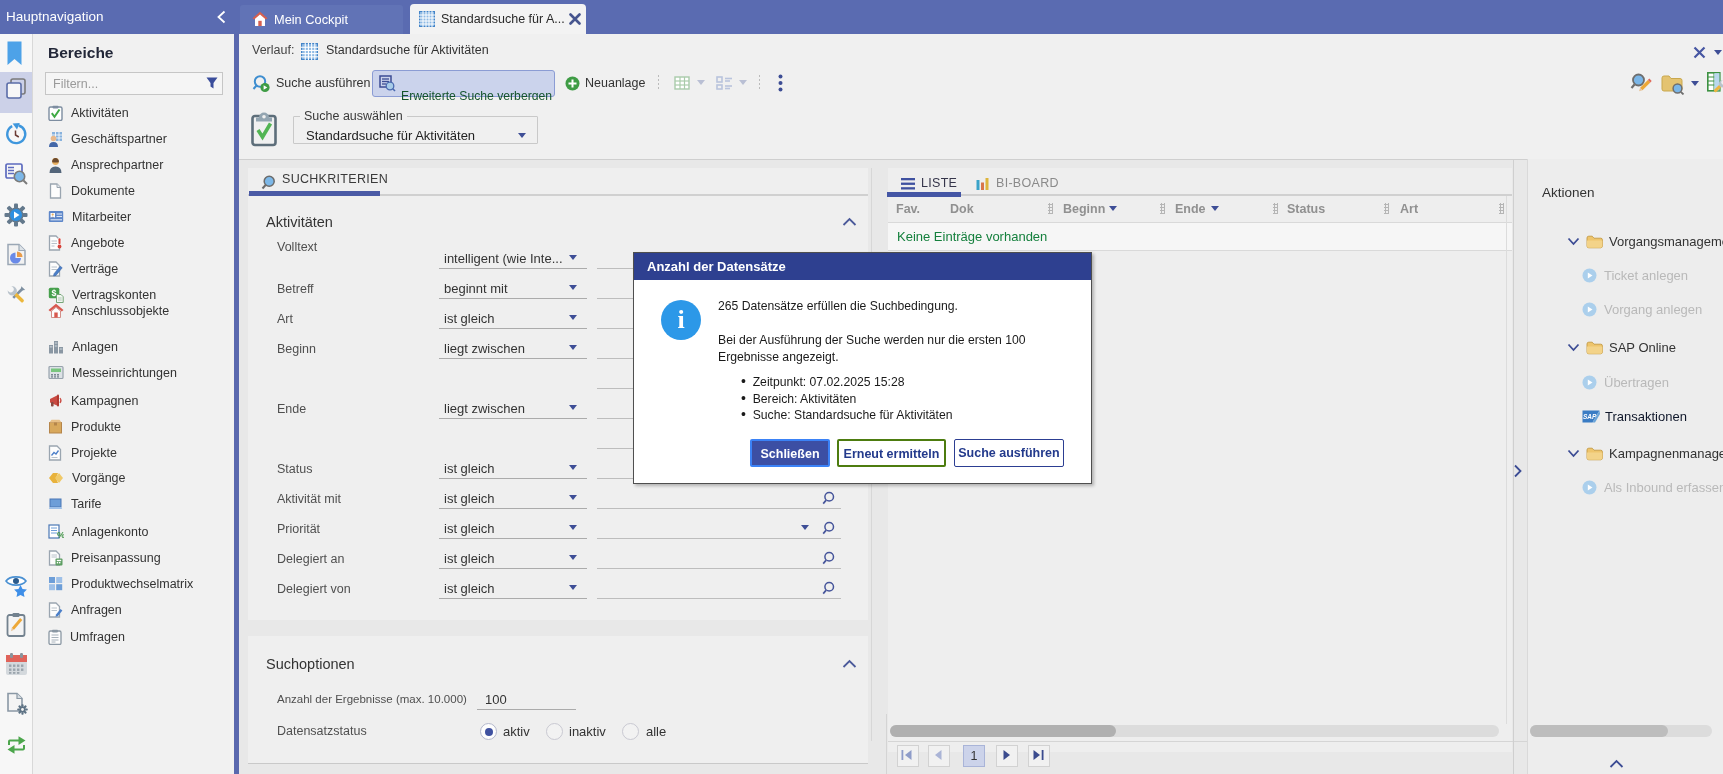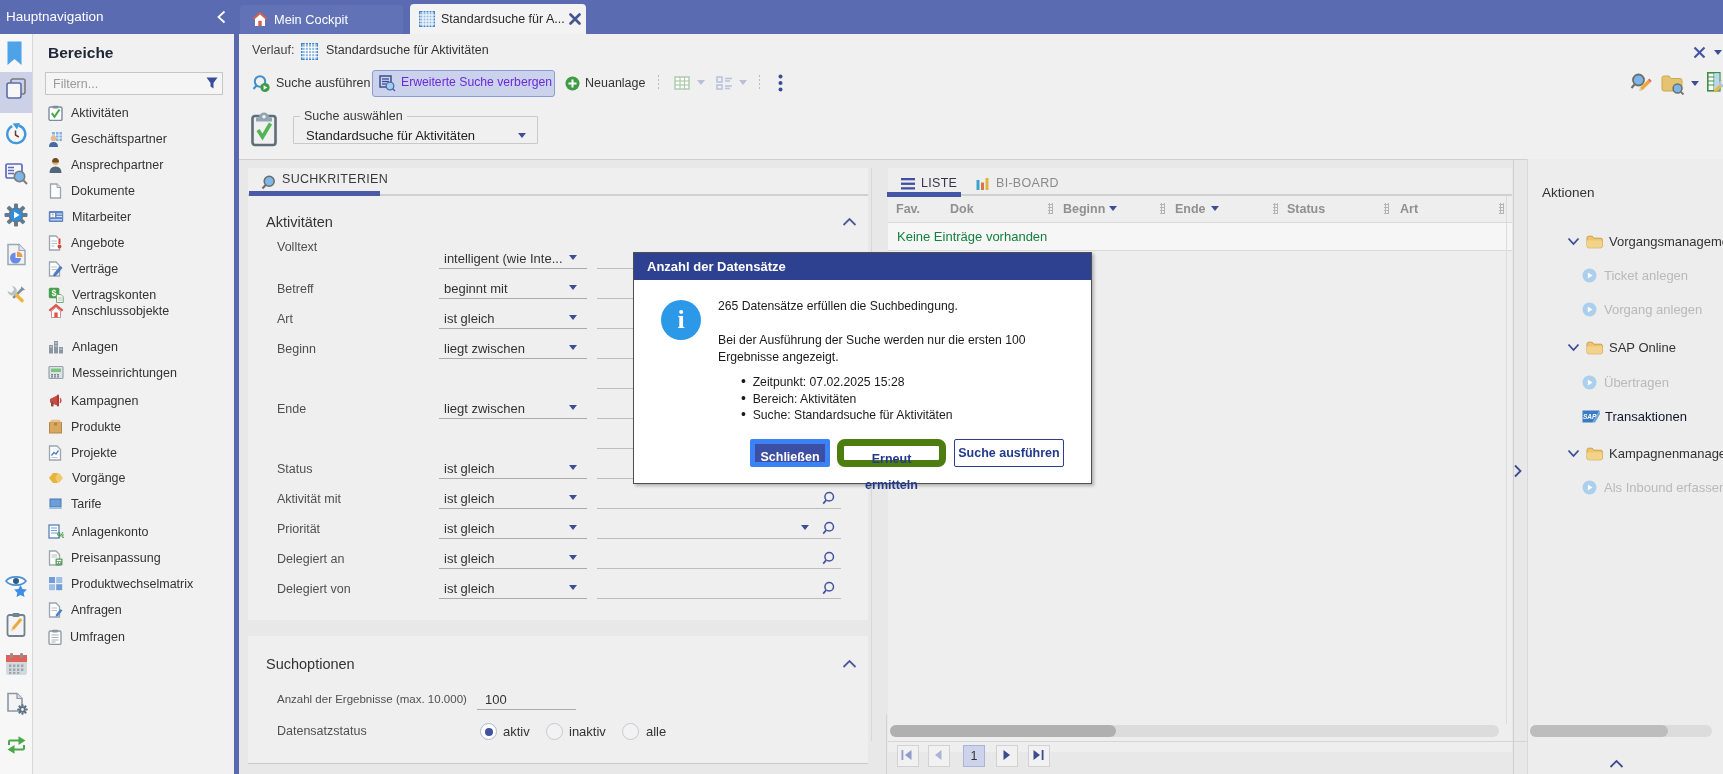--- a/index.html
+++ b/index.html
@@ -383,21 +383,21 @@
 <svg class="ab" style="left:379px;top:75px;" width="17" height="17" viewBox="0 0 17 17">
     <rect x="1" y="1" width="11" height="11" fill="none" stroke="#3c4c94" stroke-width="1.5"></rect>
     <g stroke="#3c4c94" stroke-width="1.3">
       <line x1="3" y1="4" x2="10" y2="4"></line>
       <line x1="3" y1="6.5" x2="10" y2="6.5"></line>
       <line x1="3" y1="9" x2="7" y2="9"></line>
     </g>
     <circle cx="11" cy="11" r="3.8" fill="#a8cce8" stroke="#4a6ab0" stroke-width="1.3"></circle>
     <line x1="13.8" y1="13.8" x2="16" y2="16" stroke="#4a6ab0" stroke-width="1.6"></line>
   </svg>
-<div class="ab" style="left:401px;top:70px;height:25px;line-height:25px;color:#6d28d9;font-size:12.2px;">Erweiterte Suche verbergen</div>
+<div class="ab" style="left:401px;top:84px;height:25px;line-height:25px;color:#14532d;font-size:12.2px;">Erweiterte Suche verbergen</div>
 <svg class="ab" style="left:565px;top:76px;" width="15" height="15" viewBox="0 0 15 15">
     <circle cx="7.5" cy="7.5" r="7" fill="#3f9c45"></circle>
     <path d="M7.5 3.5 V11.5 M3.5 7.5 H11.5" stroke="#fff" stroke-width="2"></path>
   </svg>
 <div class="ab" style="left:585px;top:66px;height:34px;line-height:34px;color:#333;font-size:12.5px;">Neuanlage</div>
 <div class="ab" style="left:658px;top:75px;width:1px;height:16px;background-image:linear-gradient(#bbb 50%, transparent 50%);background-size:1px 4px;"></div>
 <svg class="ab" style="left:674px;top:76px;" width="17" height="15" viewBox="0 0 17 15">
     <rect x="1" y="1" width="14" height="12" fill="#fff" stroke="#a9cbaa" stroke-width="1.4"></rect>
     <g stroke="#a9cbaa" stroke-width="1.2">
       <line x1="1" y1="5" x2="15" y2="5"></line>
@@ -726,15 +726,15 @@
   </svg>
 
 <div class="ab" style="left:633px;top:252px;width:459px;height:232px;background:#fff;border:1px solid #4f4f4f;box-shadow:2px 2px 3px rgba(0,0,0,0.25);box-sizing:border-box;"></div>
 <div class="ab" style="left:634px;top:253px;width:457px;height:27px;background:#2e4090;"></div>
 <div class="ab" style="left:647px;top:253px;height:27px;line-height:27px;color:#fff;font-weight:bold;font-size:13px;">Anzahl der Datensätze</div>
 <div class="ab" style="left:661px;top:300px;width:40px;height:40px;border-radius:50%;background:#2c98e8;"></div>
 <div class="ab" style="left:661px;top:300px;width:40px;height:40px;text-align:center;color:#fff;font-size:26px;font-weight:bold;line-height:40px;font-family:'Liberation Serif',serif;">i</div>
 <div class="ab" style="left:718px;top:299px;color:#1a1a1a;font-size:12.2px;">265 Datensätze erfüllen die Suchbedingung.</div>
 <div class="ab" style="left:718px;top:332px;color:#1a1a1a;font-size:12.2px;line-height:17px;">Bei der Ausführung der Suche werden nur die ersten 100<br>Ergebnisse angezeigt.</div>
 <div class="ab" style="left:741px;top:374px;color:#1a1a1a;font-size:12.2px;line-height:15.5px;"><span style="font-size:14px;">•</span>&nbsp;&nbsp;Zeitpunkt: 07.02.2025 15:28<br><span style="font-size:14px;">•</span>&nbsp;&nbsp;Bereich: Aktivitäten<br><span style="font-size:14px;">•</span>&nbsp;&nbsp;Suche: Standardsuche für Aktivitäten</div>
-<div class="ab" style="left:750px;top:439px;width:80px;height:28px;background:#3c4fa4;border:5px solid #3b82f6;box-sizing:border-box;text-align:center;line-height:26px;color:#fff;font-weight:bold;font-size:12.5px;border-radius:2px;">Schließen</div>
-<div class="ab" style="left:837px;top:439px;width:109px;height:28px;background:#fff;border:7px solid #4d7c0f;box-sizing:border-box;text-align:center;line-height:26px;color:#233a8c;font-weight:bold;font-size:12.5px;border-radius:8px;">Erneut ermitteln</div>
+<div class="ab" style="left:750px;top:439px;width:80px;height:28px;background:#3c4fa4;border:2px solid #3b82f6;box-sizing:border-box;text-align:center;line-height:26px;color:#fff;font-weight:bold;font-size:12.5px;border-radius:2px;">Schließen</div>
+<div class="ab" style="left:837px;top:439px;width:109px;height:28px;background:#fff;border:2px solid #4d7c0f;box-sizing:border-box;text-align:center;line-height:26px;color:#233a8c;font-weight:bold;font-size:12.5px;border-radius:2px;">Erneut ermitteln</div>
 <div class="ab" style="left:954px;top:439px;width:110px;height:28px;background:#fff;border:1px solid #2c3e92;box-sizing:border-box;text-align:center;line-height:26px;color:#233a8c;font-weight:bold;font-size:12.5px;border-radius:2px;white-space:nowrap;">Suche ausführen</div>
 
 </body></html>

